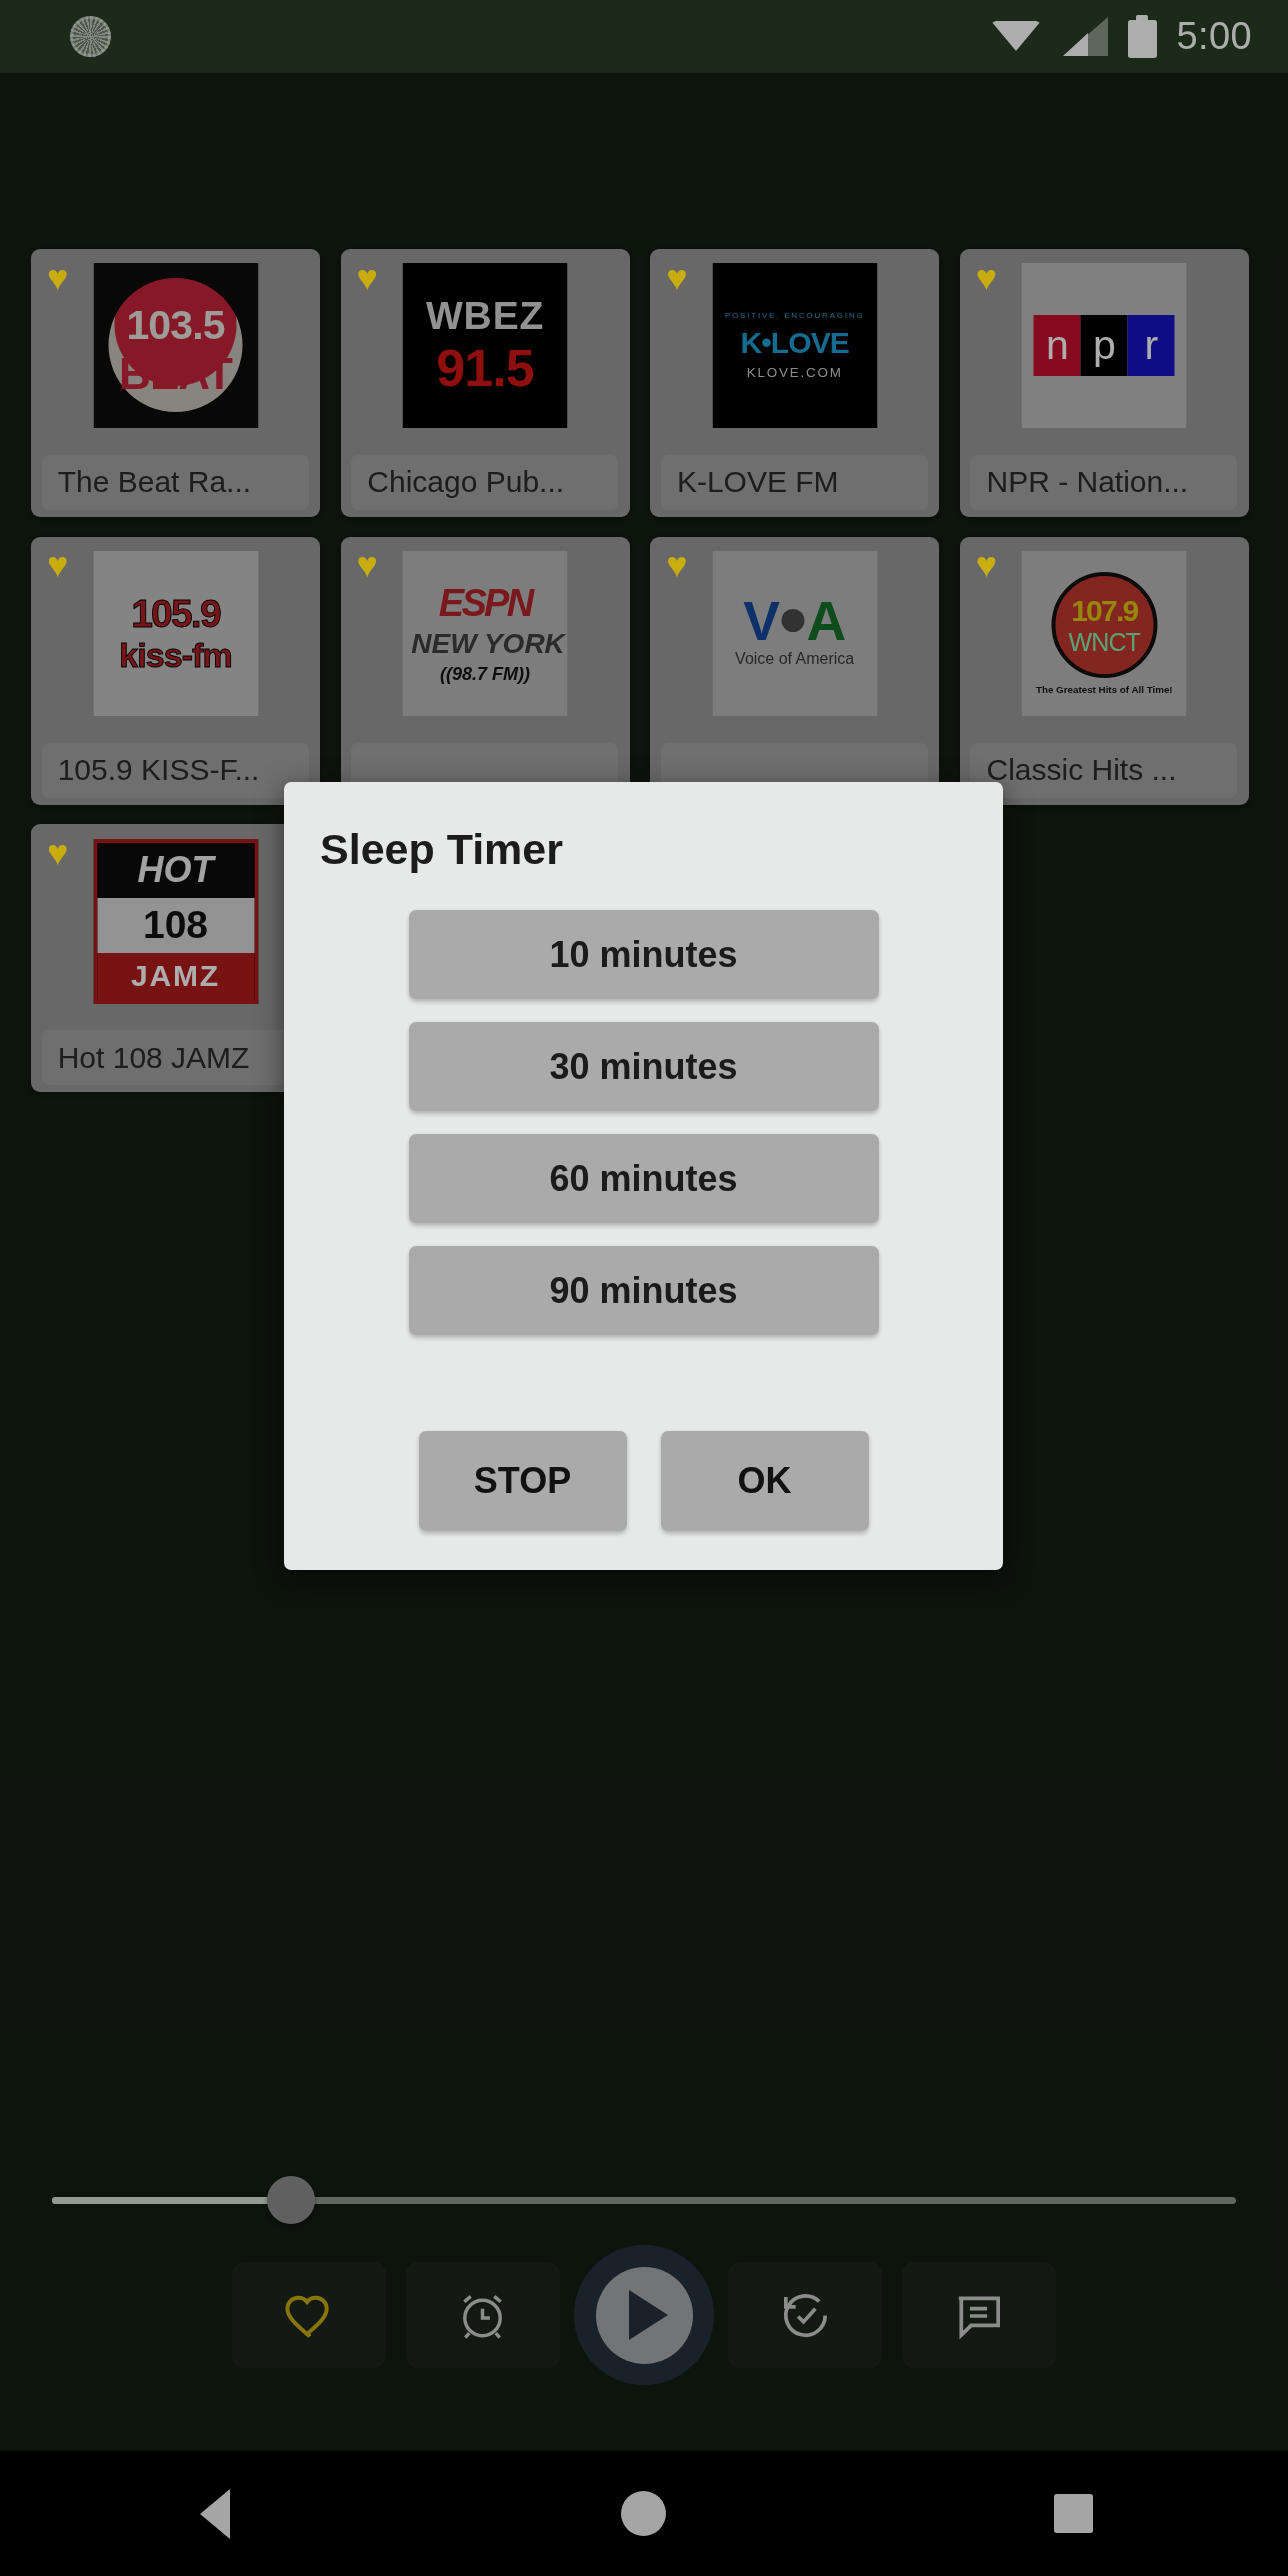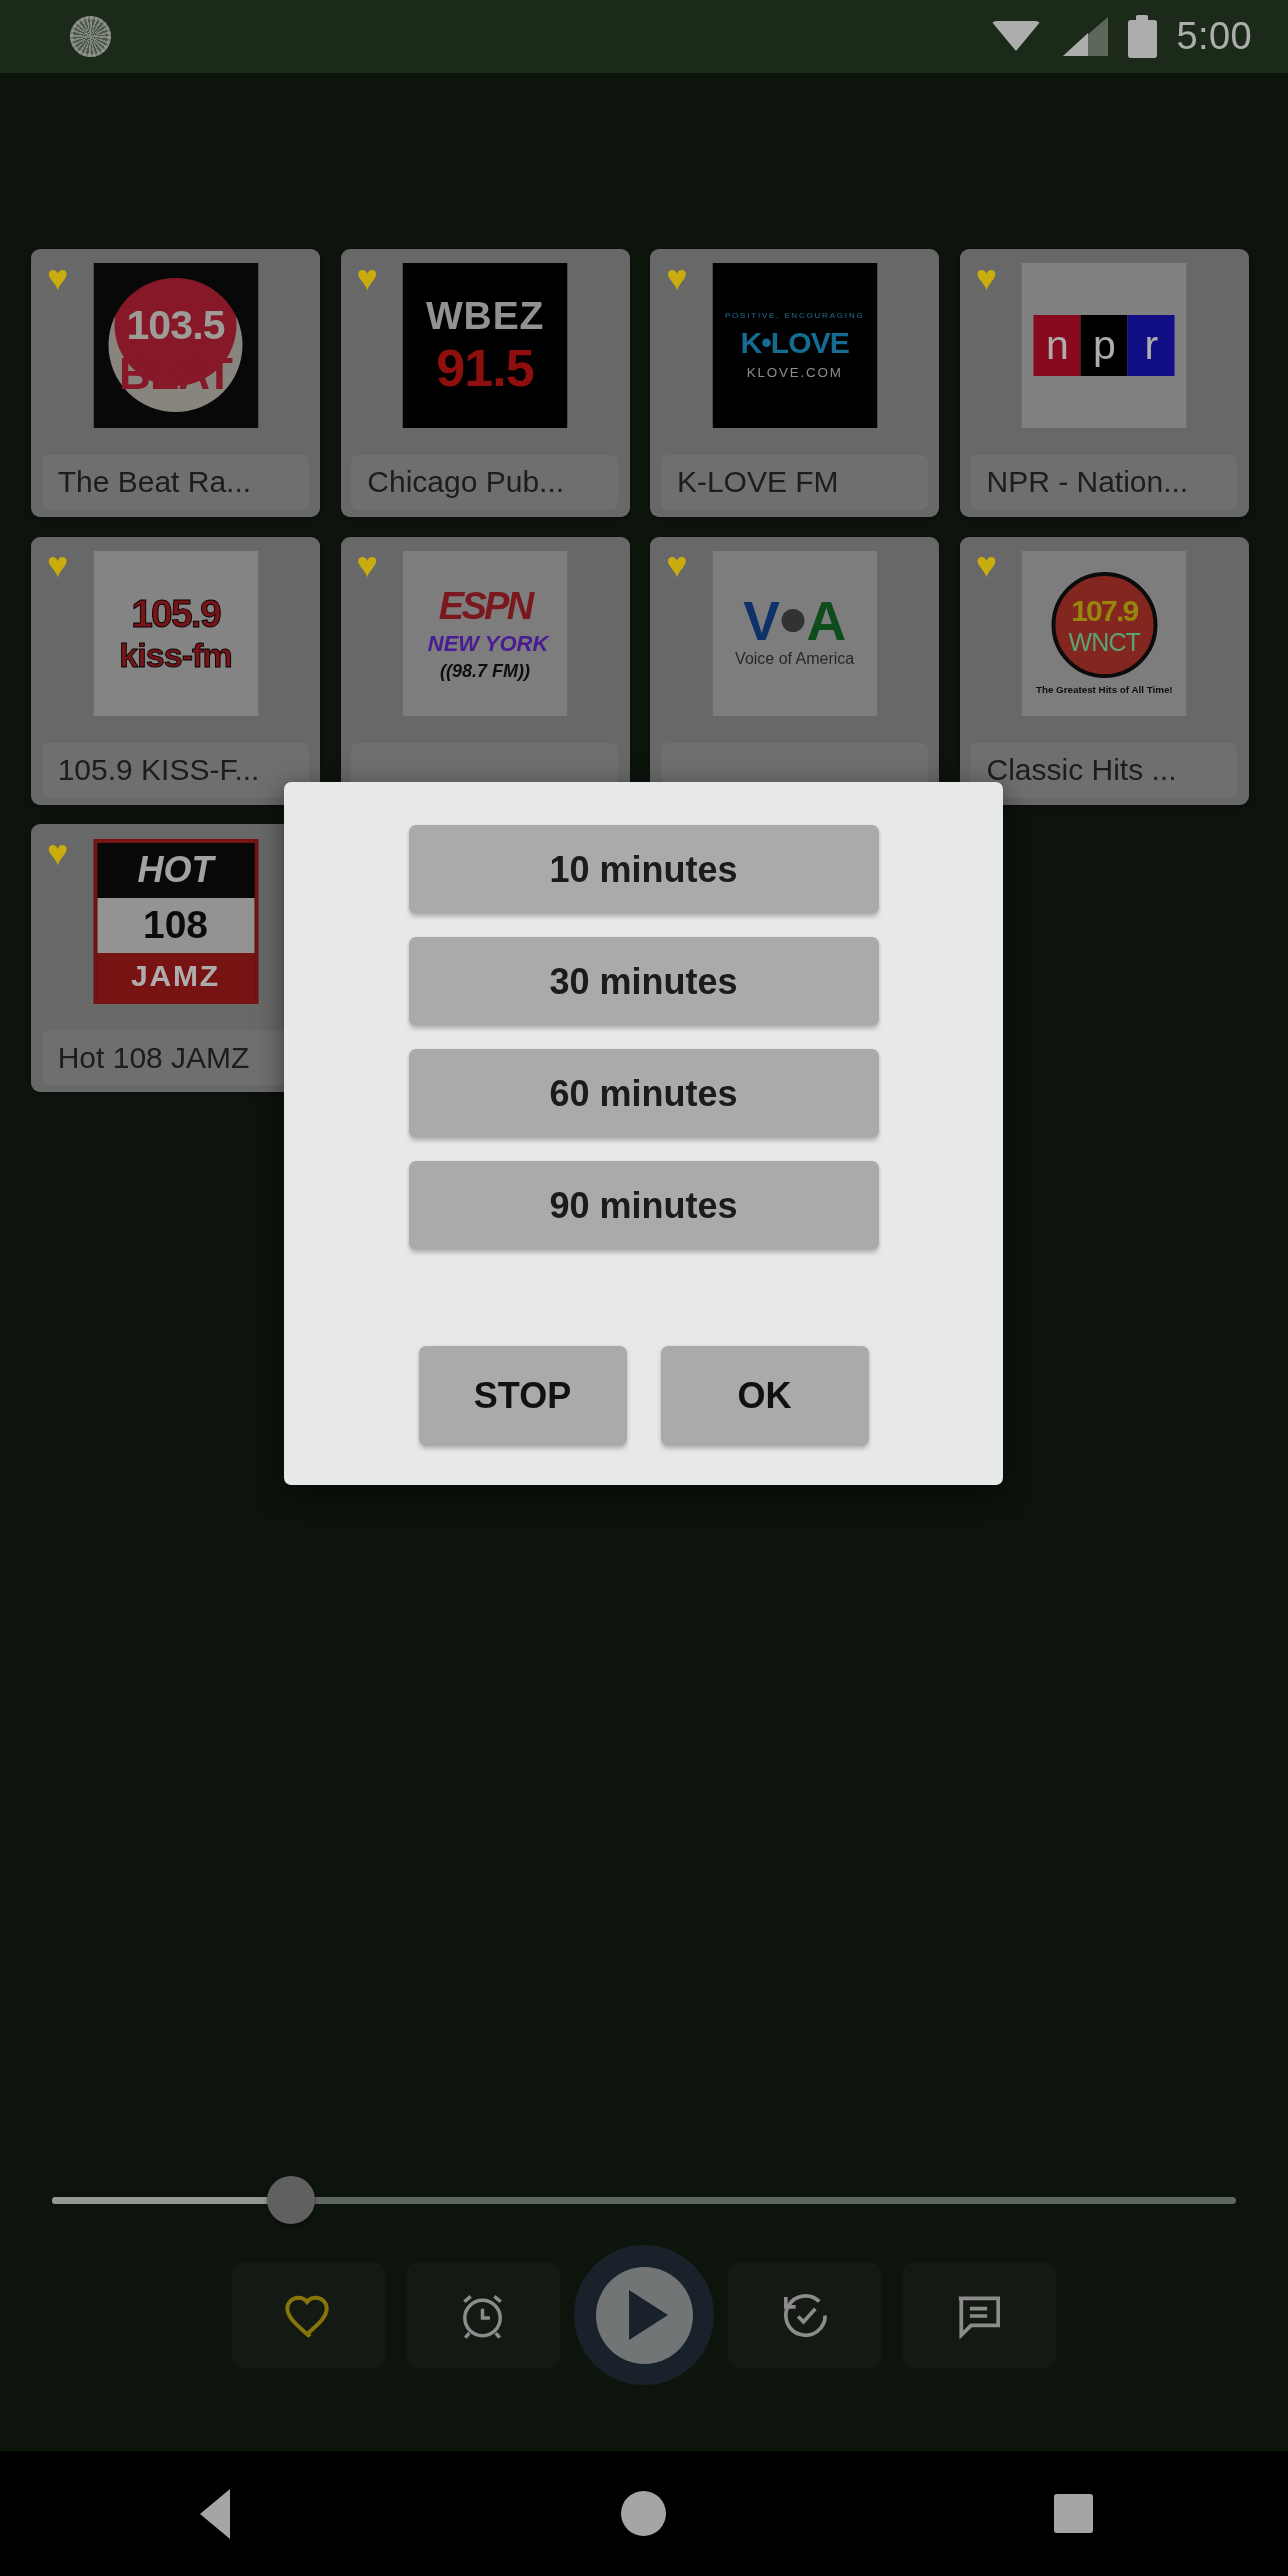--- a/index.html
+++ b/index.html
@@ -166,21 +166,21 @@
     align-items:center; justify-content:center;}
   .lg-kiss .a { font-size:39px; font-weight:bold; color:#b21f24;
     -webkit-text-stroke:0.9px #000; letter-spacing:-1.8px;}
   .lg-kiss .b { font-size:34px; font-weight:bold; color:#b21f24;
     -webkit-text-stroke:0.9px #000; letter-spacing:-0.9px;}
 
   .lg-espn { background:#b9b9b9; display:flex; flex-direction:column;
     align-items:center; justify-content:center; gap:3.6px;}
   .lg-espn .a { font-size:38px; font-weight:bold; color:#b4242b;
     font-style:italic; letter-spacing:-2.7px;}
-  .lg-espn .b { font-size:22px; font-weight:bold; color:#6d28d9; font-style:italic;margin-left:6px;}
+  .lg-espn .b { font-size:28px; font-weight:bold; color:#404040; font-style:italic;margin-left:6px;}
   .lg-espn .c { font-size:18px; font-weight:bold; color:#141414; font-style:italic;}
 
   .lg-voa { background:#b9b9b9; display:flex; flex-direction:column;
     align-items:center; justify-content:center; gap:7.2px;}
   .lg-voa .art { display:flex; align-items:center; gap:1.8px; }
   .lg-voa .vv { font-size:55px; font-weight:bold; color:#14499a; line-height:.8;}
   .lg-voa .dot { width:23px; height:23px; border-radius:50%; background:#4a4a4a;}
   .lg-voa .aa { font-size:55px; font-weight:bold; color:#15712a; line-height:.8;}
   .lg-voa .cap { font-size:16px; color:#3a3a3a;}
 
@@ -488,20 +488,21 @@
           <path d="M8.5 9.2h7M8.5 12.2h7" stroke="#cfcfcf" stroke-width="1.5"></path>
         </svg>
       </div>
 
     </div>
   </div>
 
   <div id="scrim"></div>
 
   <div id="sleep-dialog">
+    <div id="dialog-title">Sleep Timer</div>
     <div class="timer-list">
       <button class="timer-btn">10 minutes</button>
       <button class="timer-btn">30 minutes</button>
       <button class="timer-btn">60 minutes</button>
       <button class="timer-btn">90 minutes</button>
     </div>
     <div id="dialog-actions">
       <button class="action-btn">STOP</button>
       <button class="action-btn">OK</button>
     </div>

